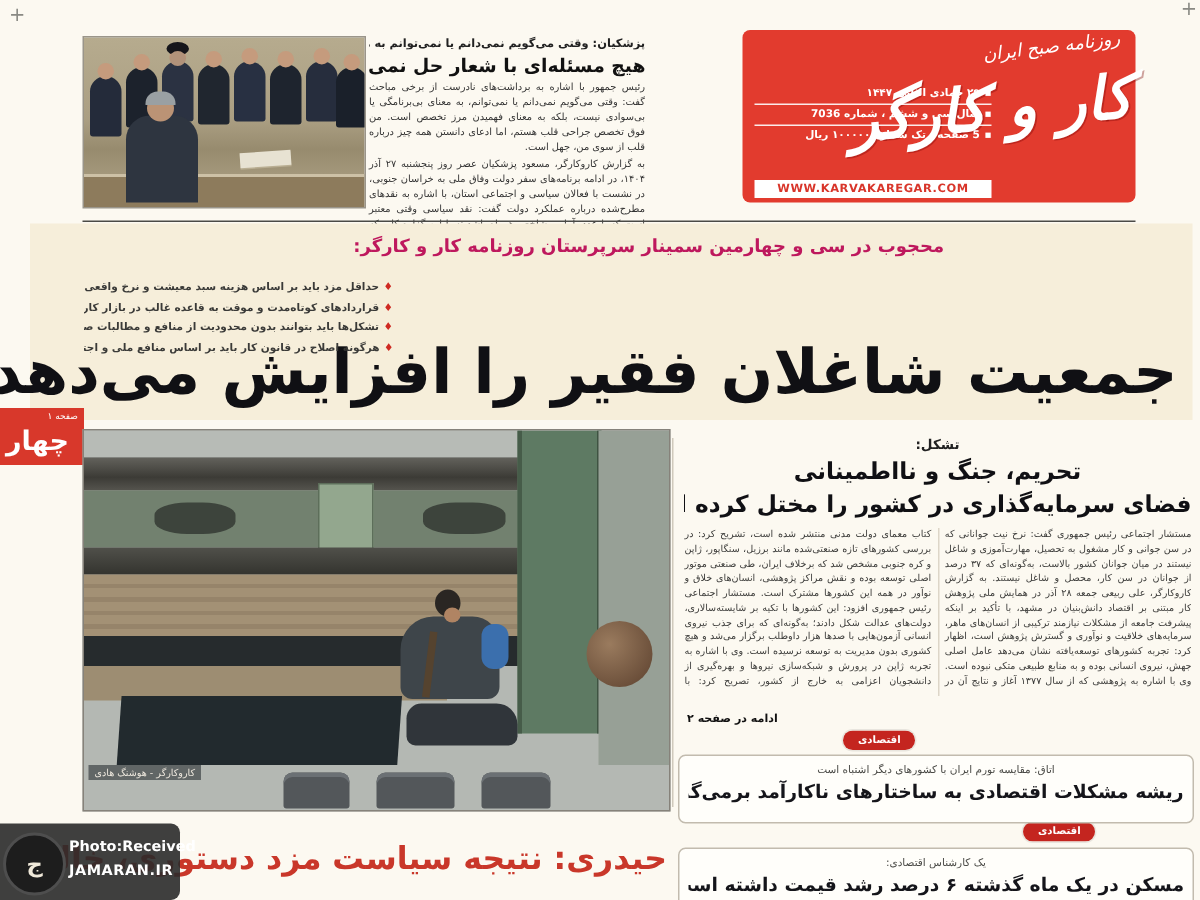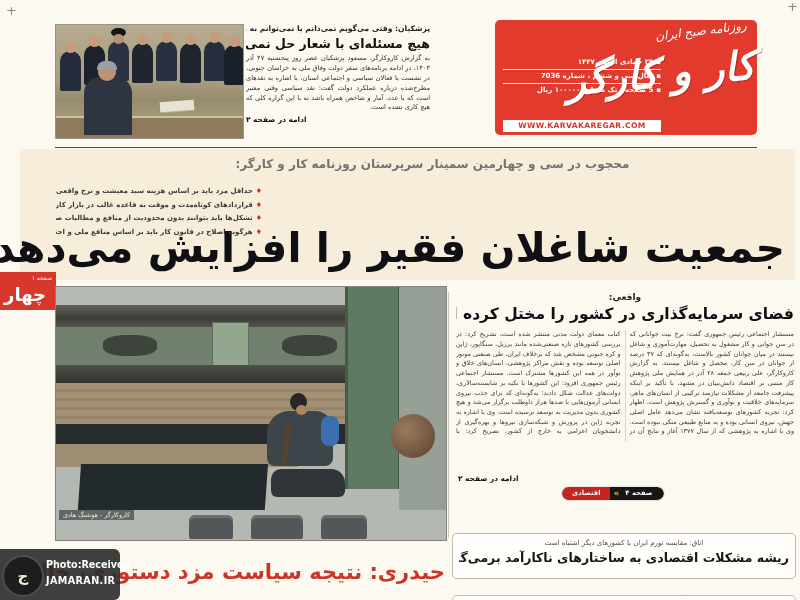--- a/index.html
+++ b/index.html
@@ -51,21 +51,21 @@
   .mrow:last-child{border-bottom:none;}
   .sq::before{content:"▪";margin-left:3px;font-size:7px;}
   .webbar{position:absolute;left:8px;bottom:3px;width:158px;height:12px;background:#fff;color:#d8352a;
           font-size:7.6px;font-weight:bold;text-align:center;line-height:12px;letter-spacing:.4px;}
 
   .toprule{position:absolute;left:55px;top:147px;width:702px;height:0;border-top:1.5px solid #4a4a46;}
 
   
   .leadband{position:absolute;left:20px;top:149px;width:775px;height:131px;background:#f6eeda;}
   .lead-kick{position:absolute;top:8px;right:70px;left:120px;text-align:center;font-size:12px;font-weight:bold;
-             color:#737373;direction:rtl;white-space:nowrap;overflow:hidden;}
+             color:#be185d;direction:rtl;white-space:nowrap;overflow:hidden;}
   .lead-l1{position:absolute;top:22px;right:10px;direction:rtl;white-space:nowrap;font-size:41px;font-weight:bold;
            color:#101014;letter-spacing:-1px;}
   .lead-l2{position:absolute;top:75px;right:10px;direction:rtl;white-space:nowrap;font-size:41px;font-weight:bold;
            color:#101014;letter-spacing:-1px;}
   .bullets{position:absolute;left:36px;top:36px;width:206px;direction:rtl;text-align:right;}
   .bullet{font-size:7px;font-weight:bold;color:#3a3a38;line-height:1.95;white-space:nowrap;overflow:hidden;}
   .diamond::before{content:"♦";color:#cf2a22;margin-left:3px;font-size:7px;}
 
   
   .pagetab{position:absolute;left:0;top:272px;width:56px;height:38px;background:#d8382b;color:#fff;overflow:hidden;}
@@ -109,31 +109,31 @@
   
   .rabiei{position:absolute;left:456px;top:292px;width:338px;direction:rtl;}
   .rabiei .kick{text-align:center;font-size:9px;font-weight:bold;color:#222;}
   .rabiei h2{margin:2px 0 0;text-align:center;font-size:15.5px;color:#101014;line-height:1.3;white-space:nowrap;overflow:hidden;}
   .rabiei .body{margin-top:6px;height:112px;overflow:hidden;column-count:2;column-gap:9px;column-rule:1px solid #ddd6c8;
                 font-size:6.4px;line-height:1.52;text-align:justify;color:#3a3a38;}
   .rabiei .cont{position:absolute;left:2px;top:182px;font-size:7.4px;font-weight:bold;color:#111;}
 
   
   .badge{position:absolute;height:13px;display:flex;direction:ltr;align-items:stretch;border-radius:7px;overflow:hidden;
-         font-weight:bold;box-shadow:0 0 0 1px rgba(0,0,0,.08);}
+         font-weight:bold;box-shadow:0 0 0 1px rgba(0,0,0,.08);flex-direction:column;}
   .badge .seg-red{background:#c4251f;color:#fff;font-size:6.8px;line-height:13px;padding:0 9px 0 10px;direction:rtl;}
   .badge .chev{background:#161616;color:#f3b22a;font-size:9px;line-height:12px;padding:0 2px 0 4px;}
   .badge .chev::before{content:"«";}
   .badge .seg-black{background:#161616;color:#fff;font-size:6.8px;line-height:13px;padding:0 12px 0 4px;direction:rtl;border-radius:0 7px 7px 0;}
   .badge1{left:562px;top:487px;}
   .badge2{left:682px;top:548px;}
 
   
   .ebox{position:absolute;left:452px;width:342px;background:#fffefa;border:1px solid #c2bbae;border-radius:5px;
-        direction:rtl;text-align:center;overflow:hidden;margin-top:30px;}
+        direction:rtl;text-align:center;overflow:hidden;}
   .ebox .kick{margin-top:5px;font-size:7px;color:#4a4a46;white-space:nowrap;overflow:hidden;}
   .ebox h3{margin:3px 6px 0;font-size:12.5px;color:#15151a;white-space:nowrap;overflow:hidden;}
   .ebox1{top:503px;height:44px;}
   .ebox2{top:565px;height:44px;}
 
   
   .bottomkick{position:absolute;left:120px;top:549px;width:325px;text-align:center;font-size:7.8px;font-weight:bold;
               color:#a2543a;direction:rtl;white-space:nowrap;overflow:hidden;}
   .bottomhead{position:absolute;left:20px;top:560px;width:425px;height:40px;overflow:hidden;direction:rtl;text-align:right;
               font-size:21px;font-weight:bold;color:#c9372a;white-space:nowrap;letter-spacing:-.5px;}
@@ -165,20 +165,21 @@
     <div class="fig f8"></div>
     <div class="turban"></div>
     <div class="desk"></div>
     <div class="papers"></div>
     <div class="lean-man"></div>
   </div>
 
   <div class="toparticle" dir="rtl">
     <div class="kick">پزشکیان: وقتی می‌گویم نمی‌دانم یا نمی‌توانم به معنای فهمیدن مرز تخصص است</div>
     <h3>هیچ مسئله‌ای با شعار حل نمی‌شود</h3>
+    <p>رئیس جمهور با اشاره به برداشت‌های نادرست از برخی مباحث گفت: وقتی می‌گویم نمی‌دانم یا نمی‌توانم، به معنای بی‌برنامگی یا بی‌سوادی نیست، بلکه به معنای فهمیدن مرز تخصص است. من فوق تخصص جراحی قلب هستم، اما ادعای دانستن همه چیز درباره قلب از سوی من، جهل است.</p>
     <p>به گزارش کاروکارگر، مسعود پزشکیان عصر روز پنجشنبه ۲۷ آذر ۱۴۰۴، در ادامه برنامه‌های سفر دولت وفاق ملی به خراسان جنوبی، در نشست با فعالان سیاسی و اجتماعی استان، با اشاره به نقدهای مطرح‌شده درباره عملکرد دولت گفت: نقد سیاسی وقتی معتبر است که با عدد، آمار و شاخص همراه باشد نه با این گزاره کلی که هیچ کاری نشده است.</p>
     <div class="cont">ادامه در صفحه ۲</div>
   </div>
 
   <div class="masthead">
     <div class="tagline" dir="rtl">روزنامه صبح ایران</div>
     <div class="mtitle" dir="rtl">کار و کارگر</div>
     <div class="mrows">
       <div class="mrow"><span class="sq"></span><span>۲۹ جمادی الثانی ۱۴۴۷</span></div>
       <div class="mrow"><span class="sq"></span><span>سال سی و ششم ، شماره 7036</span></div>
@@ -227,21 +228,22 @@
     <div class="ph w-tool"></div>
     <div class="ph mold m1"></div>
     <div class="ph mold m2"></div>
     <div class="ph mold m3"></div>
     <div class="ph ph-caption">کاروکارگر - هوشنگ هادی</div>
   </div>
 
   <div class="colrule"></div>
 
   <div class="rabiei">
-    <div class="kick">واقعی:</div>
+    <div class="kick">تشکل:</div>
+    <h2>تحریم، جنگ و نااطمینانی</h2>
     <h2>فضای سرمایه‌گذاری در کشور را مختل کرده است</h2>
     <div class="body">مستشار اجتماعی رئیس جمهوری گفت: نرخ نیت جوانانی که در سن جوانی و کار مشغول به تحصیل، مهارت‌آموزی و شاغل نیستند در میان جوانان کشور بالاست، به‌گونه‌ای که ۳۷ درصد از جوانان در سن کار، محصل و شاغل نیستند. به گزارش کاروکارگر، علی ربیعی جمعه ۲۸ آذر در همایش ملی پژوهش کار مبتنی بر اقتصاد دانش‌بنیان در مشهد، با تأکید بر اینکه پیشرفت جامعه از مشکلات نیازمند ترکیبی از انسان‌های ماهر، سرمایه‌های خلاقیت و نوآوری و گسترش پژوهش است، اظهار کرد: تجربه کشورهای توسعه‌یافته نشان می‌دهد عامل اصلی جهش، نیروی انسانی بوده و به منابع طبیعی متکی نبوده است. وی با اشاره به پژوهشی که از سال ۱۳۷۷ آغاز و نتایج آن در کتاب معمای دولت مدنی منتشر شده است، تشریح کرد: در بررسی کشورهای تازه صنعتی‌شده مانند برزیل، سنگاپور، ژاپن و کره جنوبی مشخص شد که برخلاف ایران، طی صنعتی موتور اصلی توسعه بوده و نقش مراکز پژوهشی، انسان‌های خلاق و نوآور در همه این کشورها مشترک است. مستشار اجتماعی رئیس جمهوری افزود: این کشورها با تکیه بر شایسته‌سالاری، دولت‌های عدالت شکل دادند؛ به‌گونه‌ای که برای جذب نیروی انسانی آزمون‌هایی با صدها هزار داوطلب برگزار می‌شد و هیچ کشوری بدون مدیریت به توسعه نرسیده است. وی با اشاره به تجربه ژاپن در پرورش و شبکه‌سازی نیروها و بهره‌گیری از دانشجویان اعزامی به خارج از کشور، تصریح کرد: با سازمان‌دهی خلاقیت و دانش توانستند توسعه صنعتی و اقتصادی را محقق کنند و ما نیز راهی جز این مسیر نداریم.</div>
     <div class="cont">ادامه در صفحه ۲</div>
   </div>
 
   <div class="badge badge1">
     <div class="seg-red">اقتصادی</div>
     <div class="chev"></div>
     <div class="seg-black">صفحه ۴</div>
   </div>
@@ -249,20 +251,21 @@
     <div class="seg-red">اقتصادی</div>
     <div class="chev"></div>
     <div class="seg-black">صفحه ۴</div>
   </div>
 
   <div class="ebox ebox1">
     <div class="kick">اتاق: مقایسه تورم ایران با کشورهای دیگر اشتباه است</div>
     <h3>ریشه مشکلات اقتصادی به ساختارهای ناکارآمد برمی‌گردد</h3>
   </div>
   <div class="ebox ebox2">
+    <div class="kick">یک کارشناس اقتصادی:</div>
     <h3>مسکن در یک ماه گذشته ۶ درصد رشد قیمت داشته است</h3>
   </div>
 
   <div class="bottomhead">حیدری: نتیجه سیاست مزد دستوری، خالی شدن تولید از کارگر</div>
 
   <div class="watermark">
     <div class="wm-logo">ج</div>
     <div class="wm-t1">Photo:Received</div>
     <div class="wm-t2">JAMARAN.IR</div>
   </div>

